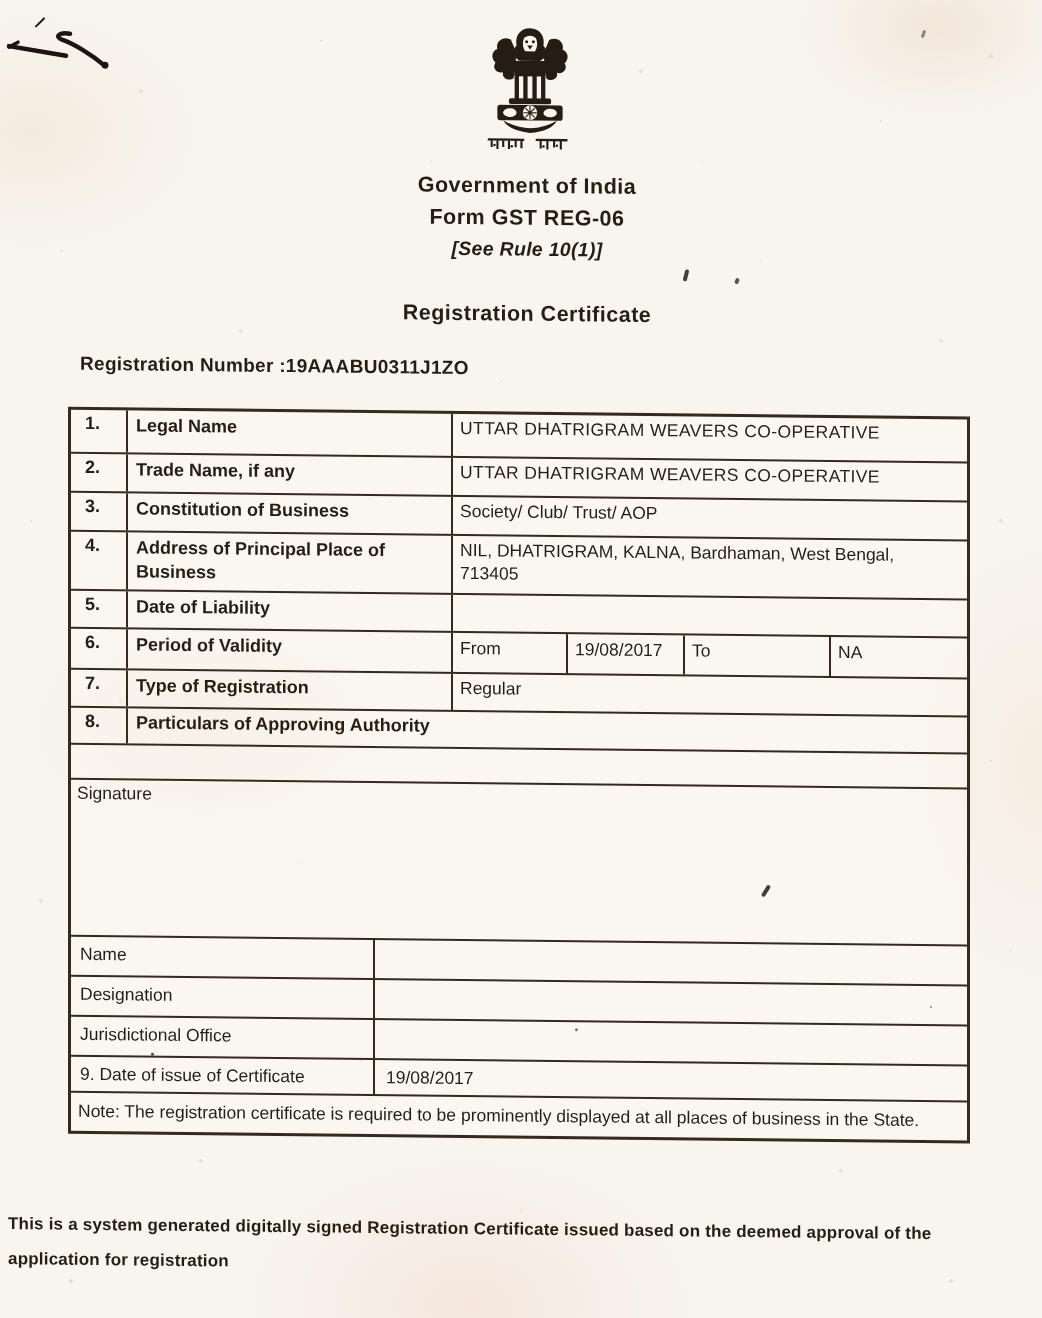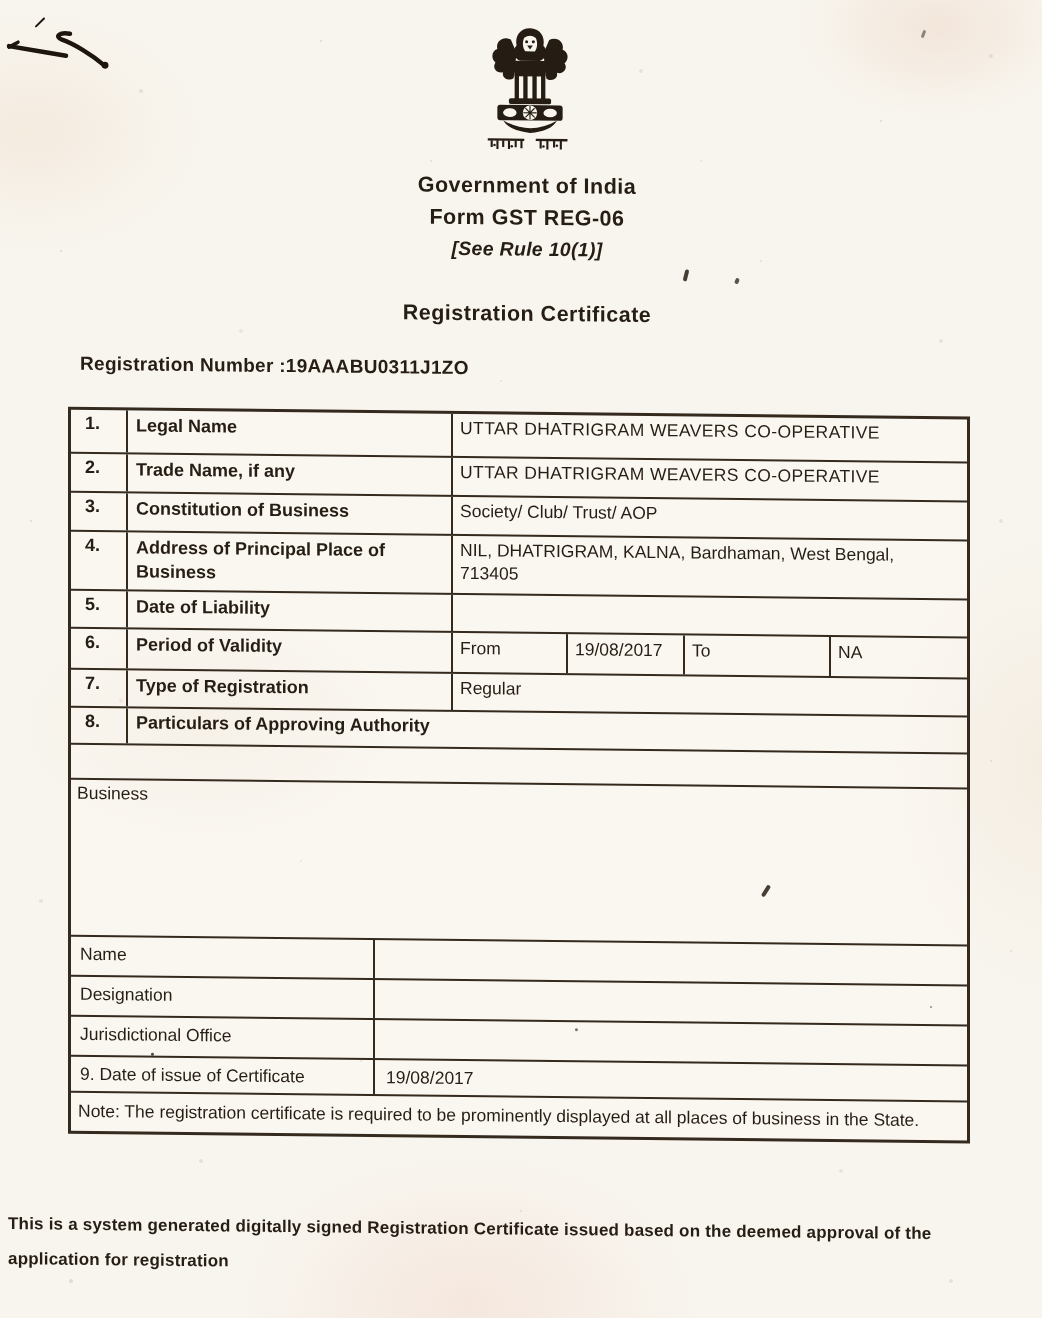--- a/index.html
+++ b/index.html
@@ -189,21 +189,21 @@
         <div class="cv">Regular</div>
       </div>
       <div class="row" style="height:37px">
         <div class="cn">8.</div>
         <div class="cl8">Particulars of Approving Authority</div>
       </div>
       <div class="row" style="height:35px">
         <div class="full"></div>
       </div>
       <div class="row" style="height:157px">
-        <div class="full"><span>Business</span></div>
+        <div class="full"><span>Signature</span></div>
       </div>
       <div class="row" style="height:40px">
         <div class="ll">Name</div>
         <div class="lv"></div>
       </div>
       <div class="row" style="height:40px">
         <div class="ll">Designation</div>
         <div class="lv"></div>
       </div>
       <div class="row" style="height:40px">

